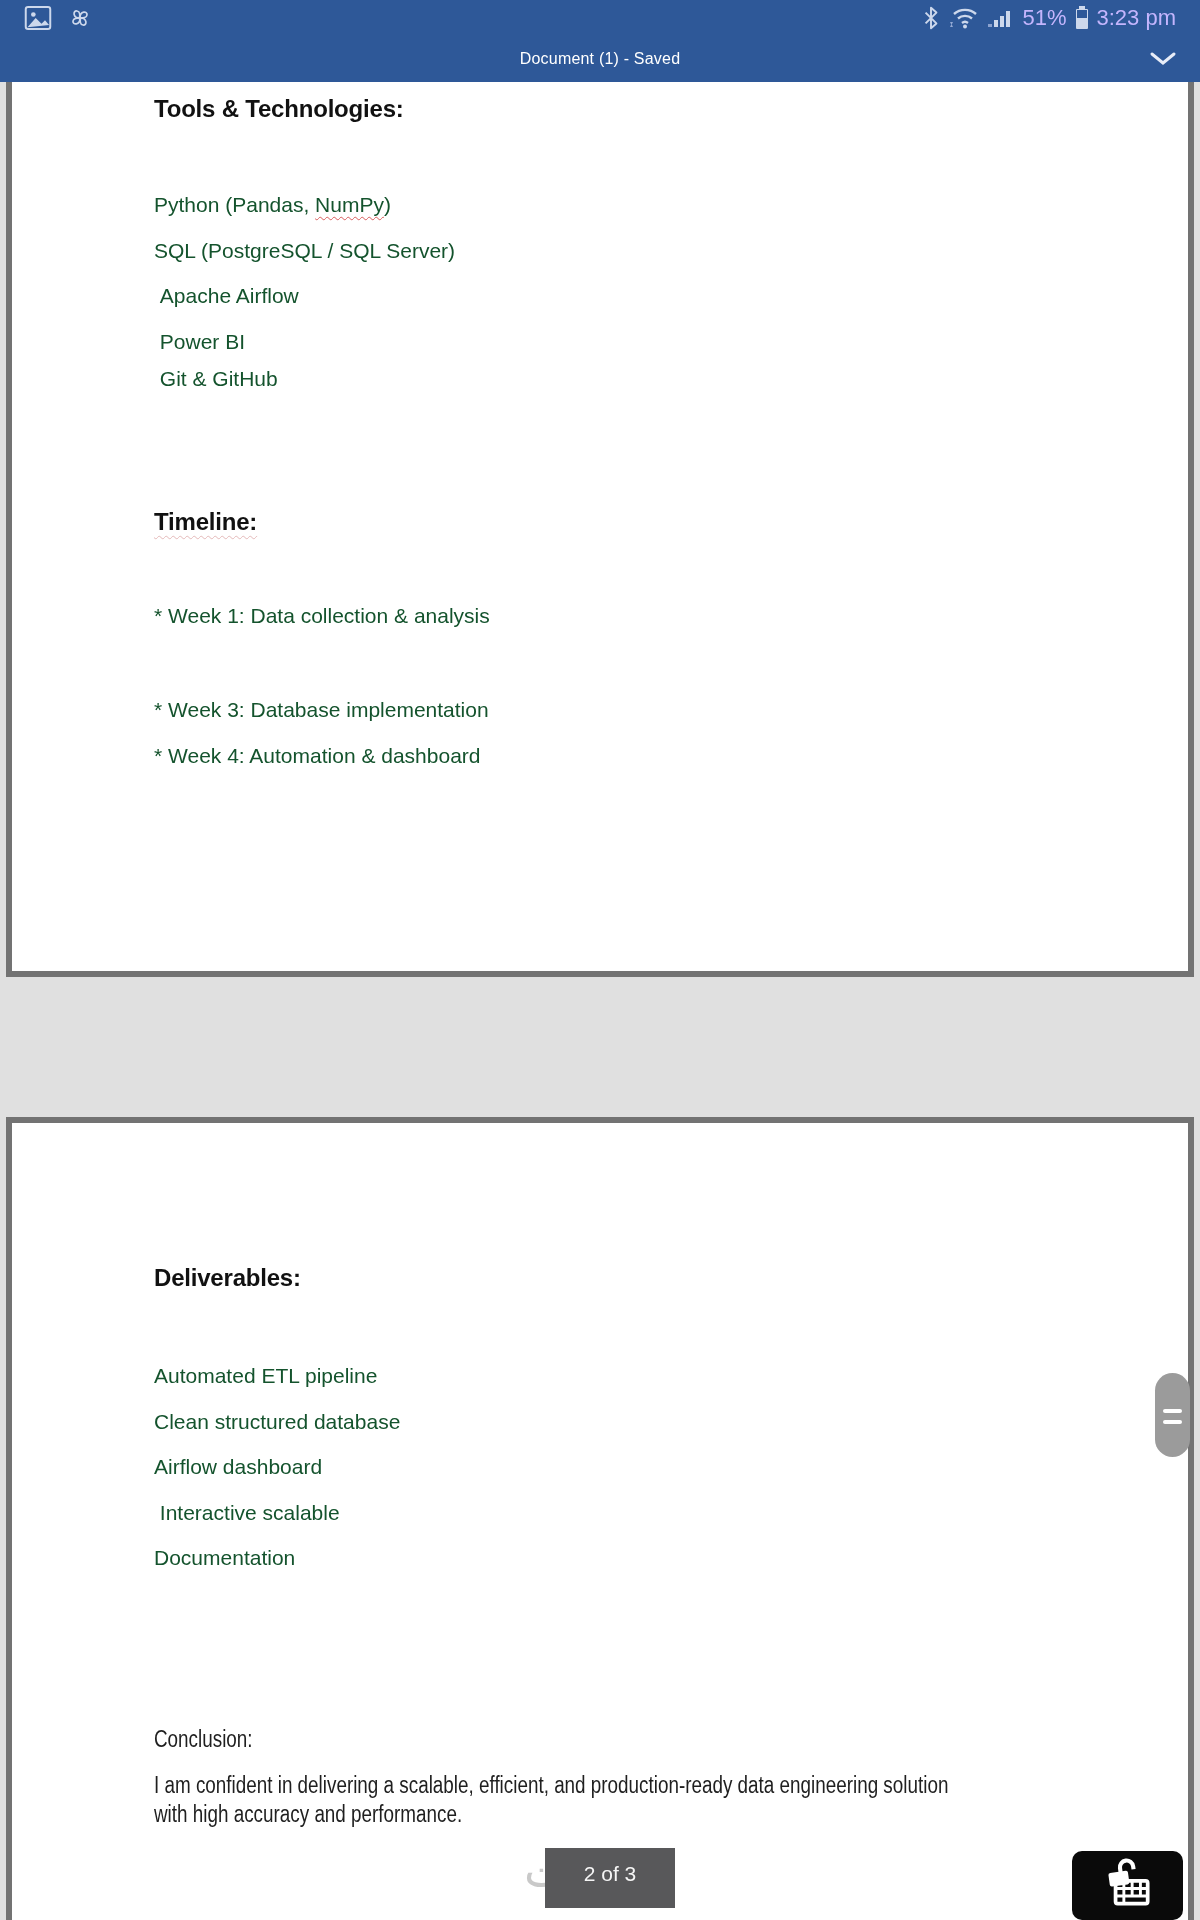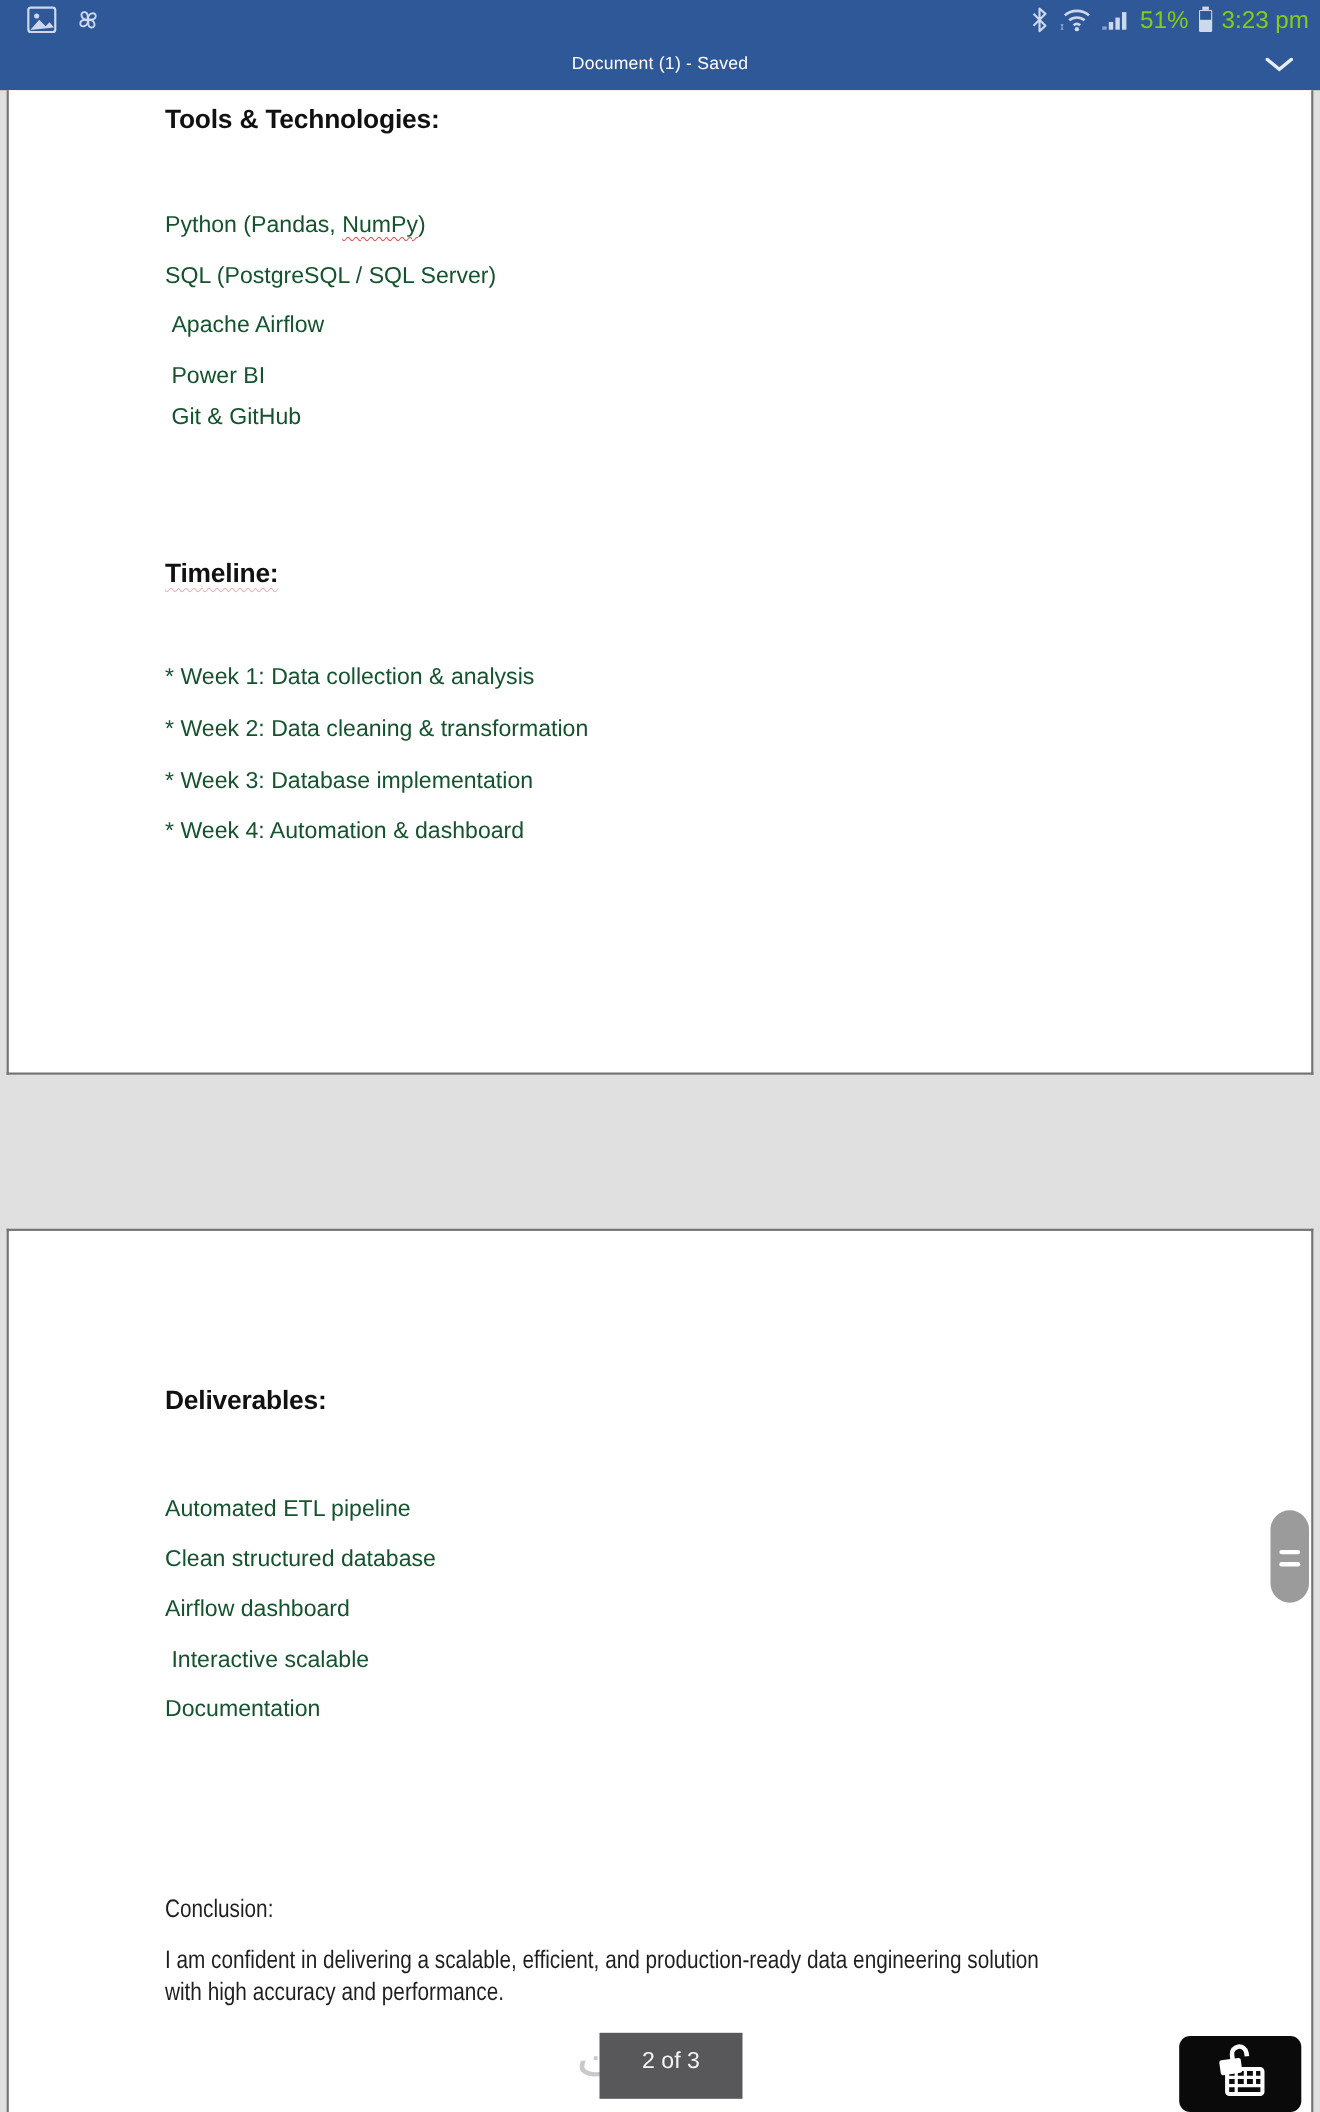--- a/index.html
+++ b/index.html
@@ -6,26 +6,26 @@
   body{
     width:1200px;height:1920px;position:relative;overflow:hidden;
     background:#e0e0e0;
     font-family:"Liberation Sans",sans-serif;
     -webkit-font-smoothing:antialiased;
   }
   
   .appbar{position:absolute;left:0;top:0;width:1200px;height:82px;background:#2e5898;}
   .statusbar{position:absolute;left:0;top:0;width:1200px;height:36px;display:flex;align-items:center;color:#d7dff0;}
   .statusbar .left{display:flex;align-items:center;gap:14px;padding-left:24px;}
-  .statusbar .right{display:flex;align-items:center;gap:7px;margin-left:auto;padding-right:10px;font-size:22px;color:#84cc16;}
+  .statusbar .right{display:flex;align-items:center;gap:7px;margin-left:auto;padding-right:24px;font-size:22px;color:#c4b5fd;}
   .titlebar{position:absolute;left:0;top:36px;width:1200px;height:46px;display:flex;align-items:center;justify-content:center;}
   .titlebar .title{color:#ffffff;font-size:16px;letter-spacing:.2px;}
   .collapse{position:absolute;right:22px;top:50px;width:30px;height:18px;cursor:pointer;}
   
-  .page{position:absolute;left:6px;width:1188px;background:#ffffff;border:2px solid #737373;box-sizing:border-box;}
+  .page{position:absolute;left:6px;width:1188px;background:#ffffff;border:6px solid #737373;box-sizing:border-box;}
   #page1{top:82px;height:895px;border-top:none;}
   #page2{top:1117px;height:803px;border-bottom:none;}
   .dline{position:absolute;left:142px;color:#14532d;font-size:21px;line-height:26px;white-space:pre-wrap;}
   .dhead{position:absolute;left:142px;color:#111;font-size:24px;font-weight:bold;letter-spacing:-.2px;white-space:pre-wrap;}
   .squiggle{text-decoration:underline wavy #d85c5c;text-decoration-thickness:1px;text-underline-offset:4px;text-decoration-skip-ink:none;}
   .squiggle-faint{text-decoration:underline wavy #e4b9b9;text-decoration-thickness:1px;text-underline-offset:5px;text-decoration-skip-ink:none;}
   .cond{transform:scaleX(.82);transform-origin:0 0;}
   .cond-label{position:absolute;left:142px;font-size:23px;color:#1f1f1f;}
   .cond-par{position:absolute;left:142px;width:1115px;font-size:23px;line-height:29px;color:#1f1f1f;}
   
@@ -112,21 +112,20 @@
 
   <div class="dline" style="top:110px"><span>Python (Pandas, </span><span class="squiggle">NumPy</span><span>)</span></div>
   <div class="dline" style="top:156px">SQL (PostgreSQL / SQL Server)</div>
   <div class="dline" style="top:201px"> Apache Airflow</div>
   <div class="dline" style="top:247px"> Power BI</div>
   <div class="dline" style="top:284px"> Git &amp; GitHub</div>
 
   <div class="dhead" style="top:426px"><span class="squiggle-faint">Timeline:</span></div>
 
   <div class="dline" style="top:521px">* Week 1: Data collection &amp; analysis</div>
-  <div class="dline" style="top:568px">* Week 2: Data cleaning &amp; transformation</div>
   <div class="dline" style="top:615px">* Week 3: Database implementation</div>
   <div class="dline" style="top:661px">* Week 4: Automation &amp; dashboard</div>
 </div>
 
 <div class="page" id="page2">
   <div class="dhead" style="top:141px">Deliverables:</div>
 
   <div class="dline" style="top:240px">Automated ETL pipeline</div>
   <div class="dline" style="top:286px">Clean structured database</div>
   <div class="dline" style="top:331px">Airflow dashboard</div>

